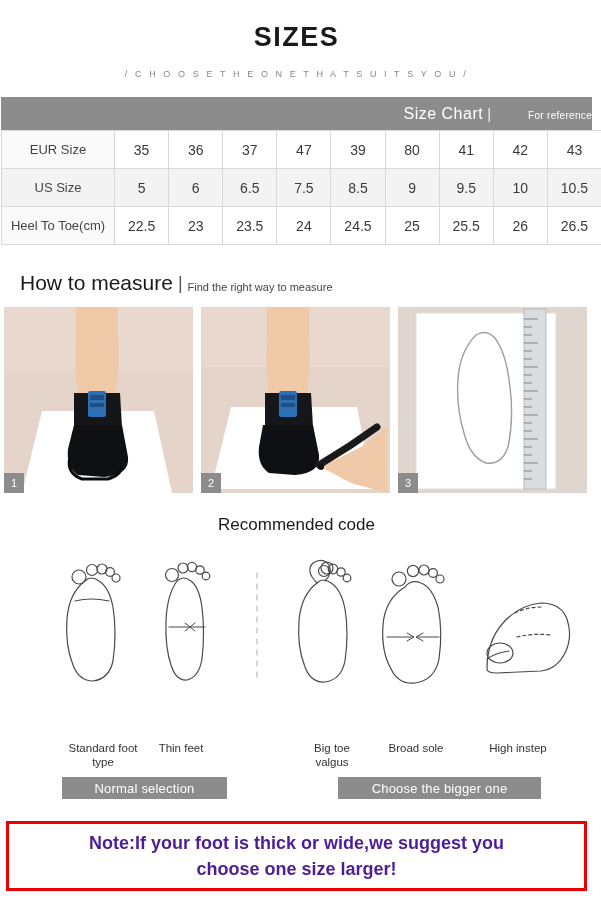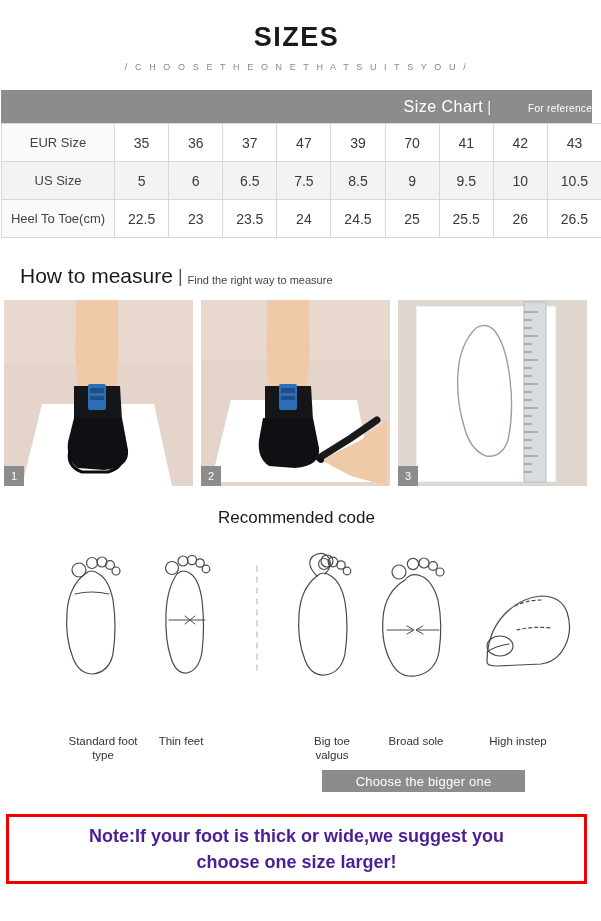--- a/index.html
+++ b/index.html
@@ -26,21 +26,21 @@
     padding-top: 22px;
     text-align: center;
   }
   .header-title {
     font-size: 27px;
     font-weight: bold;
     letter-spacing: 1.5px;
     color: #1a1a1a;
   }
   .header-sub {
-    margin-top: 9px;
+    margin-top: 16px;
     font-size: 9px;
     letter-spacing: 2.6px;
     color: #888;
   }
 
   
   .chart-wrap {
     margin-top: 18px;
     padding: 0 1px;
   }
@@ -227,21 +227,21 @@
 
     <table class="size-table">
       <tbody>
         <tr>
           <td class="rowhead">EUR Size</td>
           <td>35</td>
           <td>36</td>
           <td>37</td>
           <td>47</td>
           <td>39</td>
-          <td>70</td>
+          <td>80</td>
           <td>41</td>
           <td>42</td>
           <td>43</td>
         </tr>
         <tr class="row-alt">
           <td class="rowhead">US Size</td>
           <td>5</td>
           <td>6</td>
           <td>6.5</td>
           <td>7.5</td>
@@ -400,21 +400,22 @@
 
   <div class="labels-row">
     <div class="foot-label" style="left:57px; width:92px;">Standard foot type</div>
     <div class="foot-label" style="left:146px; width:70px;">Thin feet</div>
     <div class="foot-label" style="left:297px; width:70px;">Big toe valgus</div>
     <div class="foot-label" style="left:374px; width:84px;">Broad sole</div>
     <div class="foot-label" style="left:472px; width:92px;">High instep</div>
   </div>
 
   <div class="btn-row">
-    <div class="grey-btn" style="left:322px; width:203px;">Choose the bigger one</div>
+    <div class="grey-btn" style="left:62px; width:165px;">Normal selection</div>
+    <div class="grey-btn" style="left:338px; width:203px;">Choose the bigger one</div>
   </div>
 
   <div class="note-box">
     <div class="note-line">Note:If your foot is thick or wide,we suggest you</div>
     <div class="note-line">choose one size larger!</div>
   </div>
 
 </div>
 
 </body></html>

